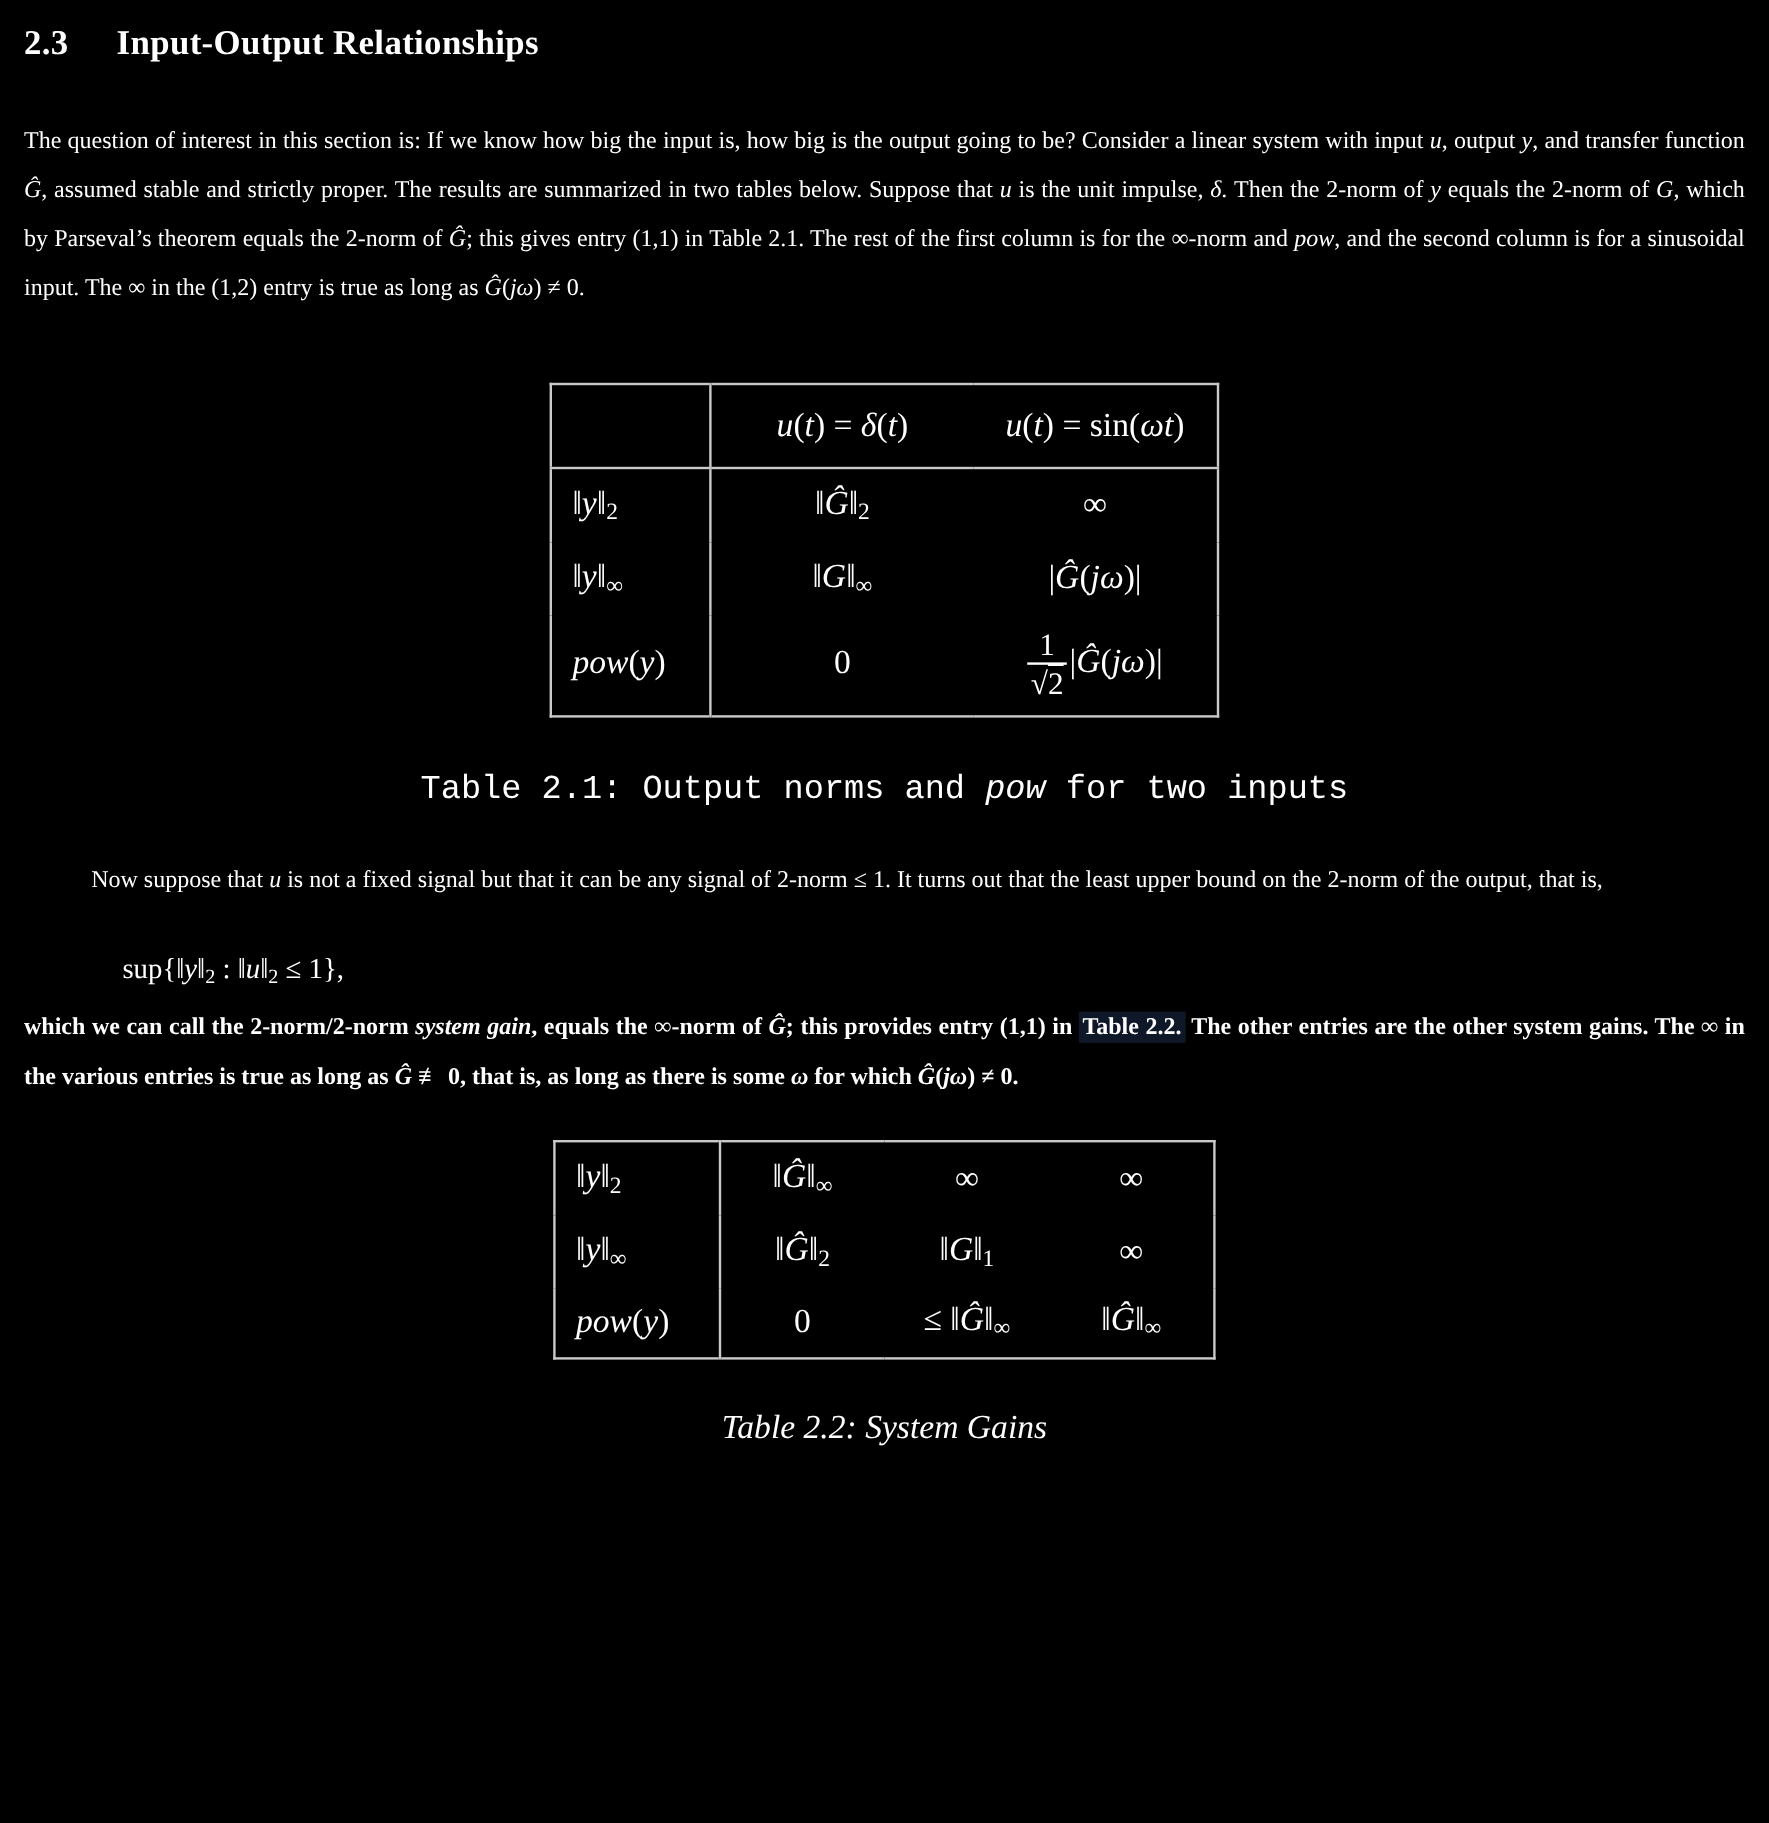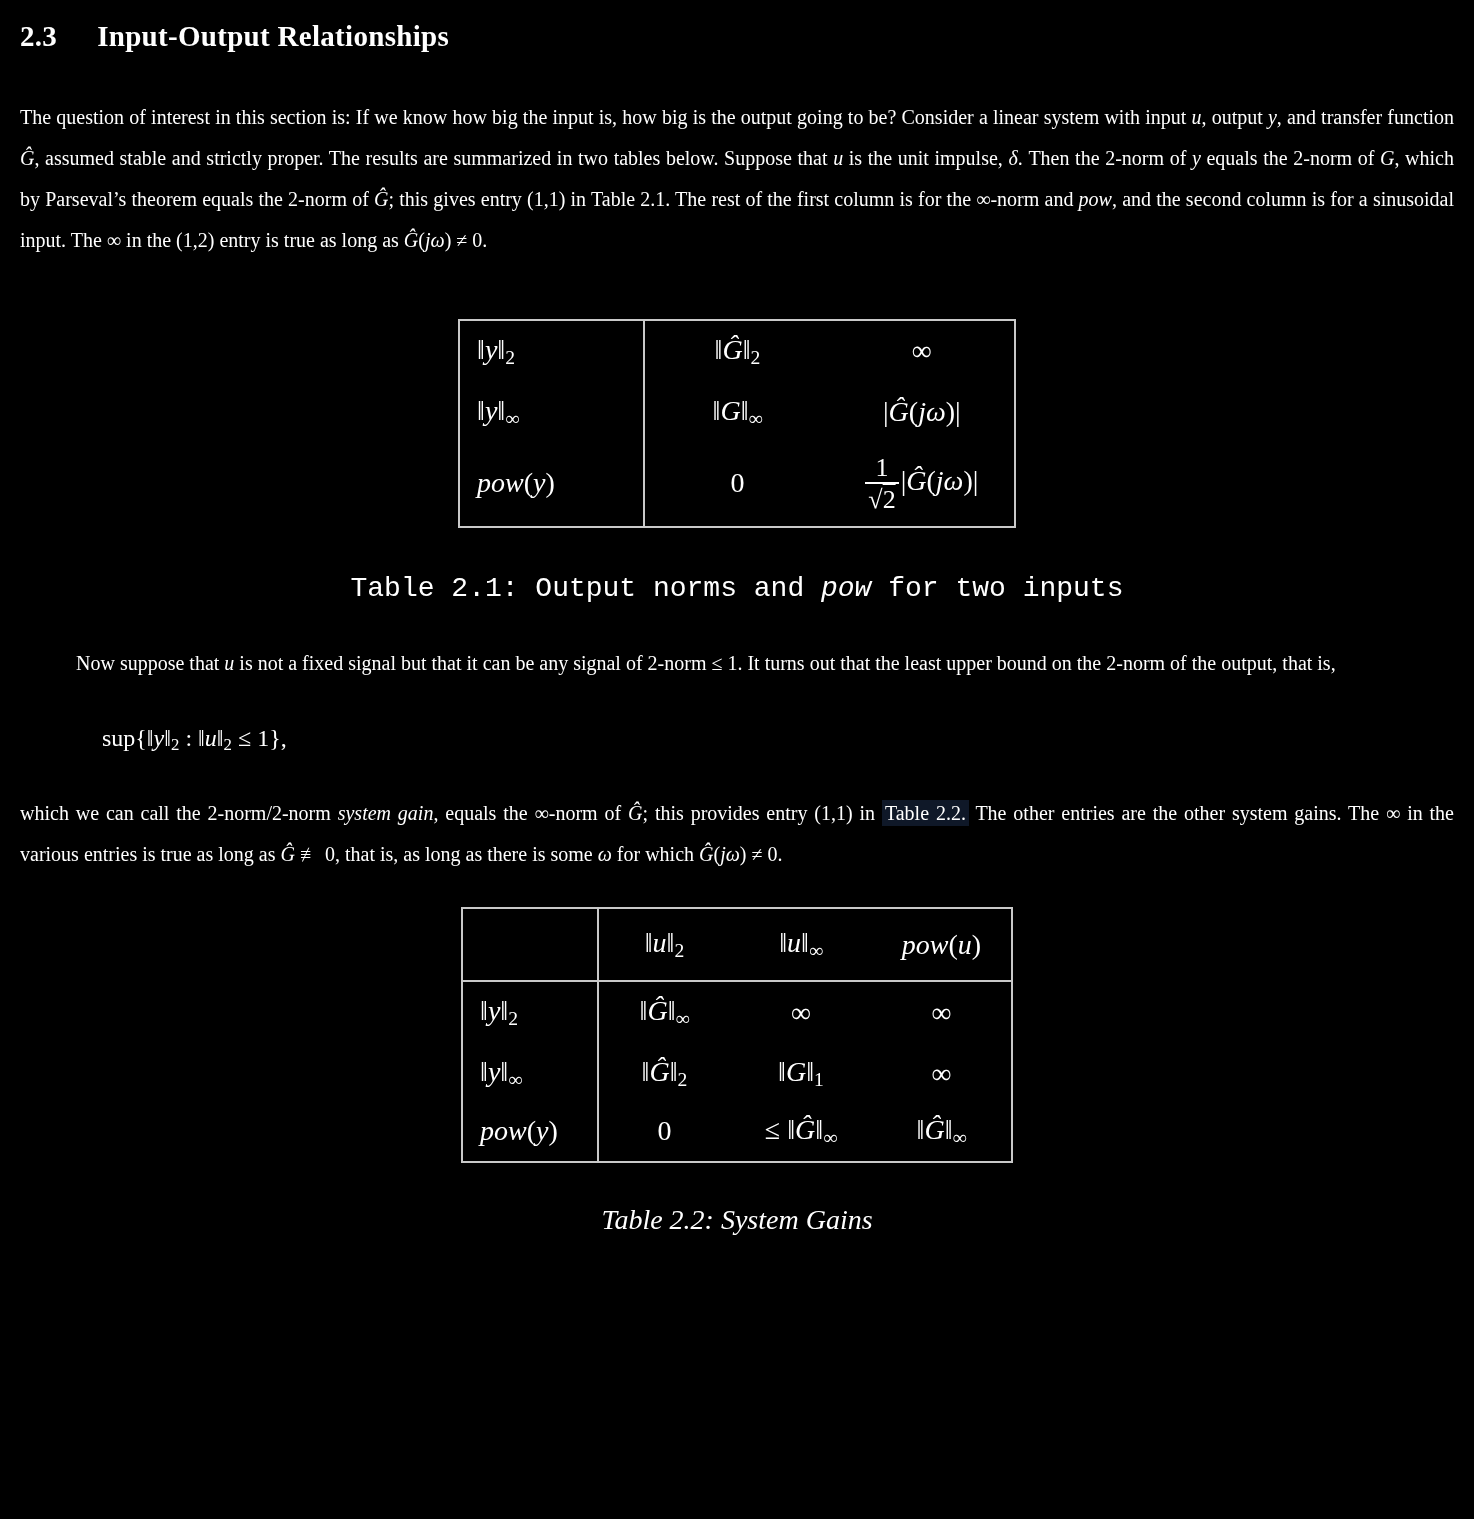--- a/index.html
+++ b/index.html
@@ -16,21 +16,21 @@
   h1{
     margin:6px 0 0 0;font-size:29px;font-weight:bold;letter-spacing:.3px;
   }
   .secnum{margin-right:40px;}
   .para{
     font-size:20px;line-height:41px;text-align:justify;margin:0;
   }
   #para1{margin-top:44px;}
   #para2{margin-top:34px;text-indent:56px;font-family:Liberation Serif, serif;}
   #equation{margin-top:32px;margin-left:82px;font-size:24px;line-height:45px;}
-  #para3{margin-top:26px;}
+  #para3{font-weight:bold;}
   .tcenter{display:flex;justify-content:center;}
   #t1wrap{margin-top:58px;}
   #t2wrap{margin-top:32px;}
   .caption{font-size:28px;line-height:41px;text-align:center;margin:0;}
   #caption1{margin-top:40px;font-family:Liberation Mono, monospace;}
   #caption2{margin-top:36px;font-style:italic;}
 
   table.mtable{
     border-collapse:collapse;border:2px solid var(--border);
     font-size:28px;table-layout:fixed;
@@ -64,20 +64,25 @@
 </head>
 <body>
 
 <h1><span class="secnum">2.3</span><span>Input-Output Relationships</span></h1>
 
 <p class="para" id="para1"><span>The question of interest in this section is: If we know how big the input is, how big is the output going to be? Consider a linear system with input </span><span class="rs-i">u</span><span>, output </span><span class="rs-i">y</span><span>, and transfer function </span><span class="rs-i">Ĝ</span><span>, assumed stable and strictly proper. The results are summarized in two tables below. Suppose that </span><span class="rs-i">u</span><span> is the unit impulse, </span><span class="rs-i">δ</span><span>. Then the 2-norm of </span><span class="rs-i">y</span><span> equals the 2-norm of </span><span class="rs-i">G</span><span>, which by Parseval’s theorem equals the 2-norm of </span><span class="rs-i">Ĝ</span><span>; this gives entry (1,1) in Table 2.1. The rest of the first column is for the ∞-norm and </span><span class="rs-i">pow</span><span>, and the second column is for a sinusoidal input. The ∞ in the (1,2) entry is true as long as </span><span class="rs-i">Ĝ</span><span>(</span><span class="rs-i">jω</span><span>) ≠ 0.</span></p>
 
 <div class="tcenter" id="t1wrap">
   <table class="mtable" style="width:558px">
     <tbody>
+        <tr class="hdr">
+      <td class="lbl" style="width:133px"></td>
+      <td style="width:219px"><span class="rs-i">u</span><span>(</span><span class="rs-i">t</span><span>) = </span><span class="rs-i">δ</span><span>(</span><span class="rs-i">t</span><span>)</span></td>
+      <td><span class="rs-i">u</span><span>(</span><span class="rs-i">t</span><span>) = sin(</span><span class="rs-i">ωt</span><span>)</span></td>
+    </tr>
     <tr>
       <td class="lbl"><span>‖</span><span class="rs-i">y</span><span>‖</span><span class="rs-sub">2</span></td>
       <td><span>‖</span><span class="rs-i">Ĝ</span><span>‖</span><span class="rs-sub">2</span></td>
       <td><span>∞</span></td>
     </tr>
     <tr>
       <td class="lbl"><span>‖</span><span class="rs-i">y</span><span>‖</span><span class="rs-sub">∞</span></td>
       <td><span>‖</span><span class="rs-i">G</span><span>‖</span><span class="rs-sub">∞</span></td>
       <td><span>|</span><span class="rs-i">Ĝ</span><span>(</span><span class="rs-i">jω</span><span>)|</span></td>
     </tr>
@@ -97,26 +102,20 @@
 
 <p class="para" id="para2"><span>Now suppose that </span><span class="rs-i">u</span><span> is not a fixed signal but that it can be any signal of 2-norm ≤ 1. It turns out that the least upper bound on the 2-norm of the output, that is,</span></p>
 
 <div id="equation"><span>sup{‖</span><span class="rs-i">y</span><span>‖</span><span class="rs-sub">2</span><span> : ‖</span><span class="rs-i">u</span><span>‖</span><span class="rs-sub">2</span><span> ≤ 1},</span></div>
 
 <p class="para" id="para3"><span>which we can call the 2-norm/2-norm </span><span class="rs-i">system gain</span><span>, equals the ∞-norm of </span><span class="rs-i">Ĝ</span><span>; this provides entry (1,1) in </span><span class="rs-hl">Table 2.2.</span><span> The other entries are the other system gains. The ∞ in the various entries is true as long as </span><span class="rs-i">Ĝ</span><span> ≢ 0, that is, as long as there is some </span><span class="rs-i">ω</span><span> for which </span><span class="rs-i">Ĝ</span><span>(</span><span class="rs-i">jω</span><span>) ≠ 0.</span></p>
 
 <div class="tcenter" id="t2wrap">
   <table class="mtable" style="width:552px">
     <tbody>
-        <tr class="hdr">
-      <td class="lbl" style="width:136px"></td>
-      <td style="width:132px"><span>‖</span><span class="rs-i">u</span><span>‖</span><span class="rs-sub">2</span></td>
-      <td style="width:142px"><span>‖</span><span class="rs-i">u</span><span>‖</span><span class="rs-sub">∞</span></td>
-      <td><span class="rs-i">pow</span><span>(</span><span class="rs-i">u</span><span>)</span></td>
-    </tr>
     <tr>
       <td class="lbl"><span>‖</span><span class="rs-i">y</span><span>‖</span><span class="rs-sub">2</span></td>
       <td><span>‖</span><span class="rs-i">Ĝ</span><span>‖</span><span class="rs-sub">∞</span></td>
       <td><span>∞</span></td>
       <td><span>∞</span></td>
     </tr>
     <tr>
       <td class="lbl"><span>‖</span><span class="rs-i">y</span><span>‖</span><span class="rs-sub">∞</span></td>
       <td><span>‖</span><span class="rs-i">Ĝ</span><span>‖</span><span class="rs-sub">2</span></td>
       <td><span>‖</span><span class="rs-i">G</span><span>‖</span><span class="rs-sub">1</span></td>

